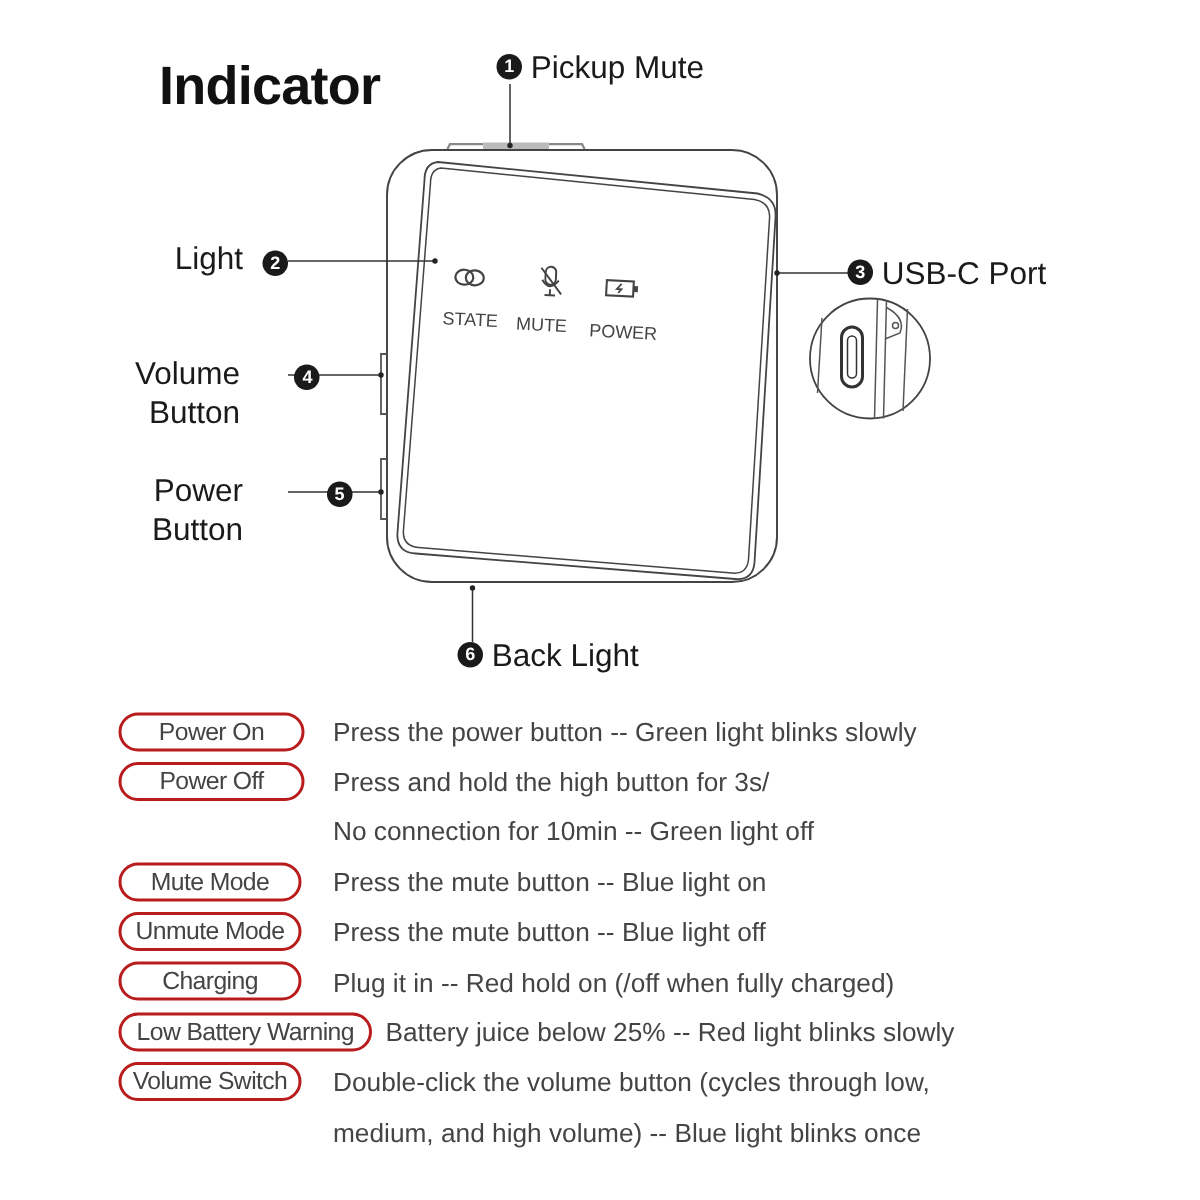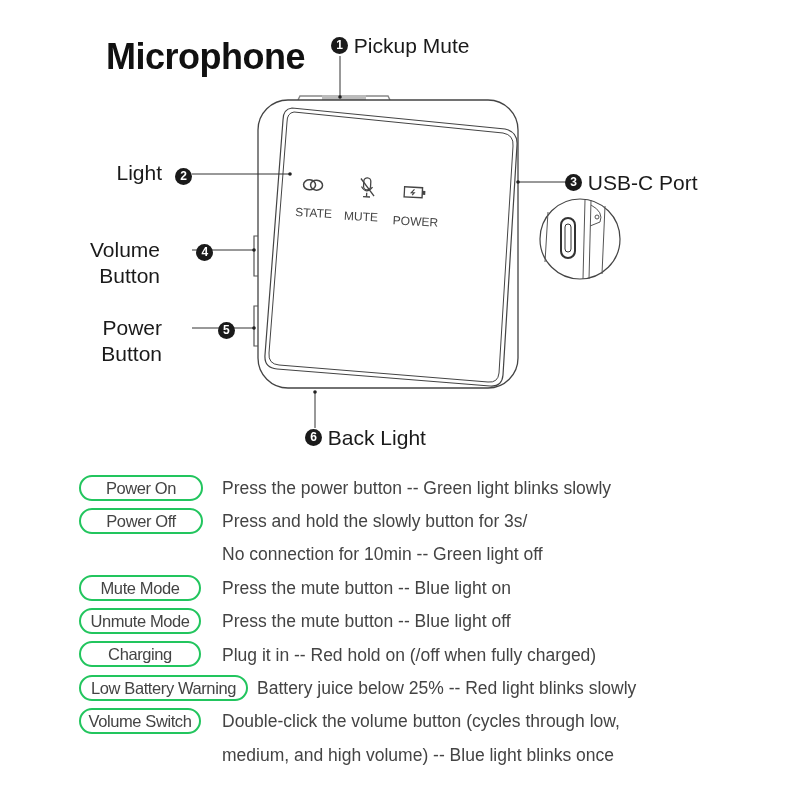--- a/index.html
+++ b/index.html
@@ -2,21 +2,21 @@
 <html><head>
 <meta charset="utf-8">
 <style>
   html, body { margin:0; padding:0; background:#ffffff; }
   body { width:800px; height:800px; position:relative; overflow:hidden; font-family:"Liberation Sans", sans-serif; color:#1a1a1a; }
   .abs { position:absolute; }
   .title { left:106px; top:36px; font-size:36px; font-weight:bold; letter-spacing:-0.5px; color:#111; }
   .callout { font-size:21px; color:#1a1a1a; line-height:26px; white-space:nowrap; }
   .callout.right-align { text-align:right; }
   .num { display:inline-block; width:17px; height:17px; border-radius:50%; background:#1a1a1a; color:#fff; font-size:12px; font-weight:bold; line-height:17px; text-align:center; vertical-align:middle; position:relative; top:-2px; }
-  .pill { position:absolute; left:79px; height:26px; border:2px solid #22c55e; border-radius:14px; box-sizing:border-box; font-size:16.5px; color:#444; line-height:22px; text-align:center; white-space:nowrap; letter-spacing:-0.4px; }
+  .pill { position:absolute; left:79px; height:26px; border:2px solid #b91c1c; border-radius:14px; box-sizing:border-box; font-size:16.5px; color:#444; line-height:22px; text-align:center; white-space:nowrap; letter-spacing:-0.4px; }
   .desc { position:absolute; left:222px; font-size:17.5px; color:#444; white-space:nowrap; line-height:22px; }
   svg { position:absolute; left:0; top:0; }
 </style>
 </head>
 <body>
 
 
 
 
 <svg width="800" height="800">
@@ -57,21 +57,21 @@
     <line x1="591" y1="200" x2="589" y2="279" stroke="#555" stroke-width="1"></line>
     <line x1="605" y1="206" x2="602" y2="274" stroke="#555" stroke-width="1"></line>
     <path d="M591 205 Q604 212 600 222 L590 226" fill="none" stroke="#555" stroke-width="1"></path>
     <circle cx="597" cy="217" r="2" fill="none" stroke="#555" stroke-width="1"></circle>
     <rect x="561" y="218" width="14" height="40" rx="7" fill="#fff" stroke="#333" stroke-width="2"></rect>
     <rect x="565" y="224" width="6" height="28" rx="3" fill="none" stroke="#333" stroke-width="1"></rect>
   </g>
 </svg>
 
 
-<div class="abs title">Microphone</div>
+<div class="abs title">Indicator</div>
 
 
 <div class="abs callout" style="left:331px; top:33px;">
   <span class="num">1</span>
   <span>Pickup Mute</span>
 </div>
 
 
 <div class="abs callout right-align" style="left:60px; top:160px; width:102px;">
   <div>Light</div>
@@ -134,21 +134,21 @@
   </div>
   <div class="abs" style="left:101px; top:32px; font-size:12px; color:#444;">POWER</div>
 </div>
 
 
 <div>
   <div class="pill" style="top:475px; width:124px;">Power On</div>
   <div class="desc" style="top:477px;">Press the power button -- Green light blinks slowly</div>
 
   <div class="pill" style="top:508px; width:124px;">Power Off</div>
-  <div class="desc" style="top:510px;">Press and hold the slowly button for 3s/</div>
+  <div class="desc" style="top:510px;">Press and hold the high button for 3s/</div>
   <div class="desc" style="top:543px;">No connection for 10min -- Green light off</div>
 
   <div class="pill" style="top:575px; width:122px;">Mute Mode</div>
   <div class="desc" style="top:577px;">Press the mute button -- Blue light on</div>
 
   <div class="pill" style="top:608px; width:122px;">Unmute Mode</div>
   <div class="desc" style="top:610px;">Press the mute button -- Blue light off</div>
 
   <div class="pill" style="top:641px; width:122px;">Charging</div>
   <div class="desc" style="top:644px;">Plug it in -- Red hold on (/off when fully charged)</div>

